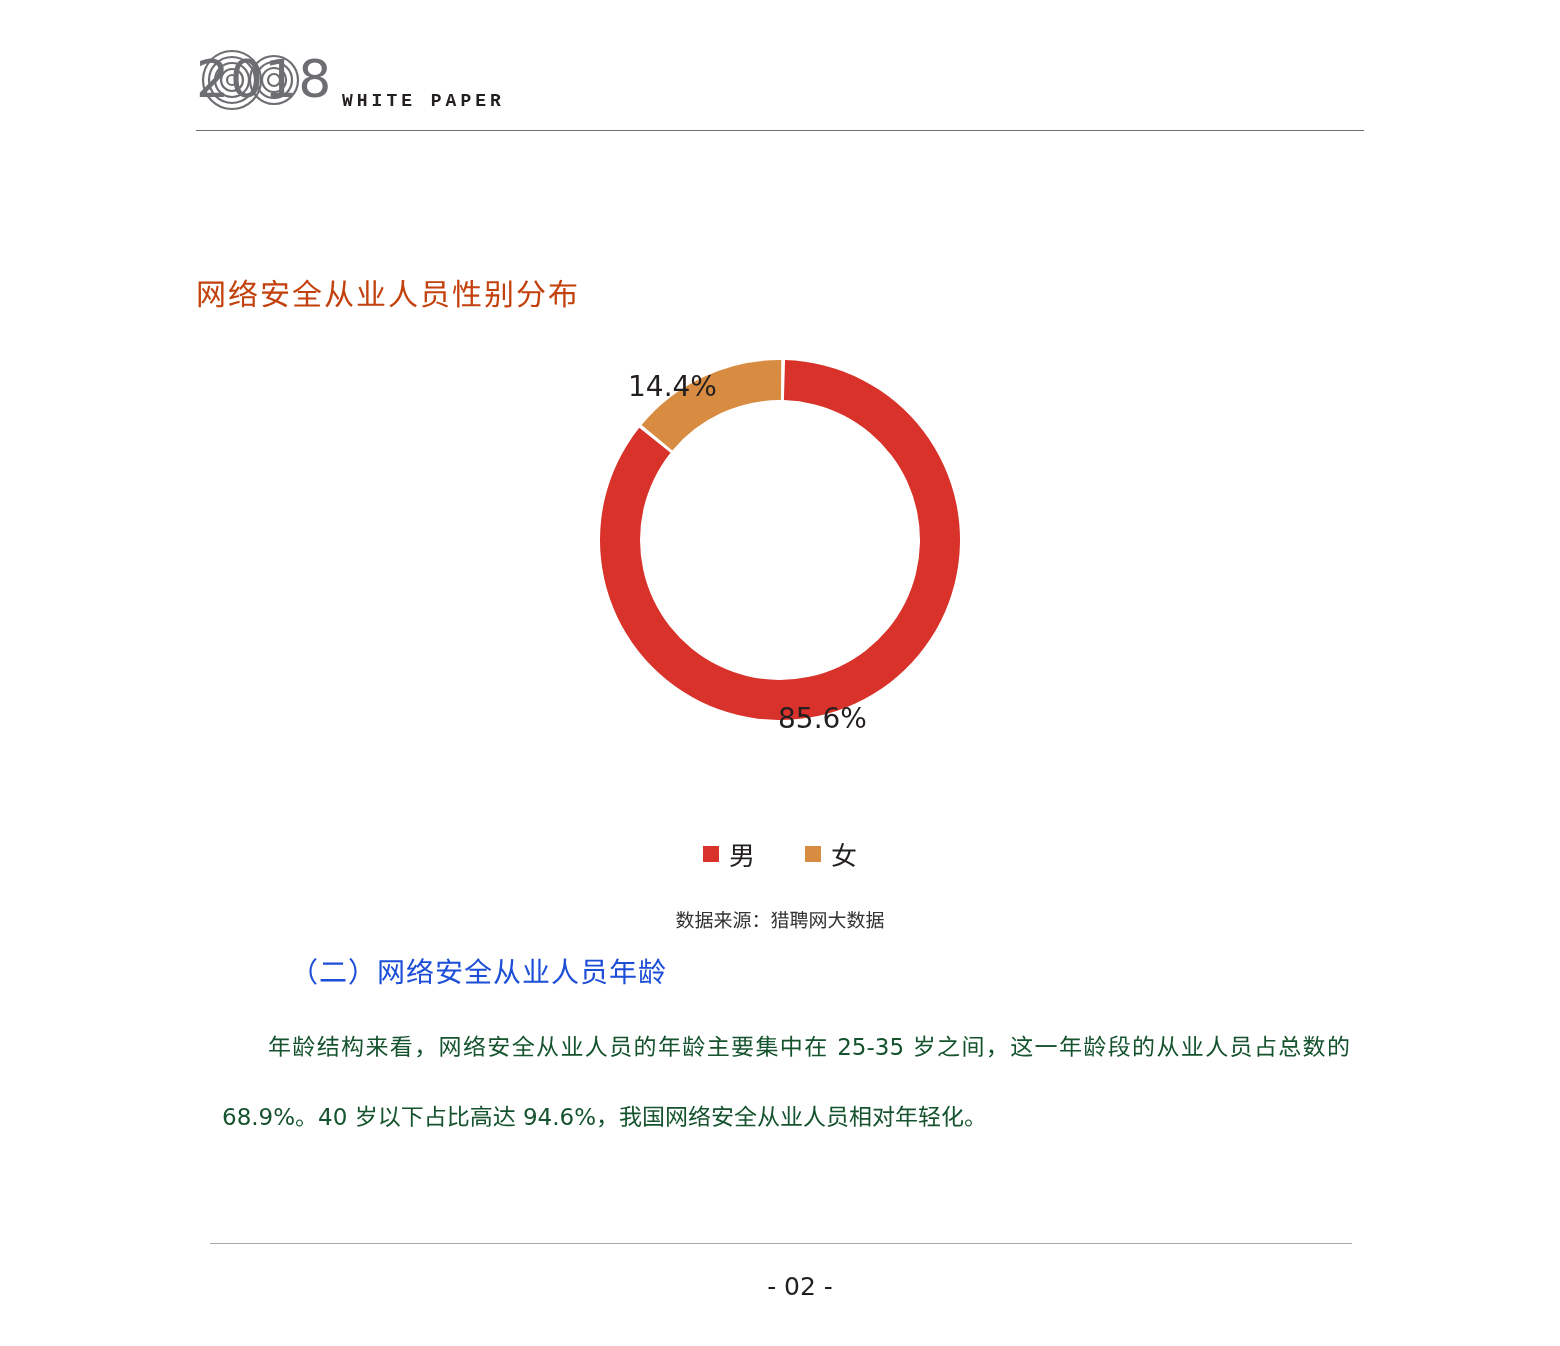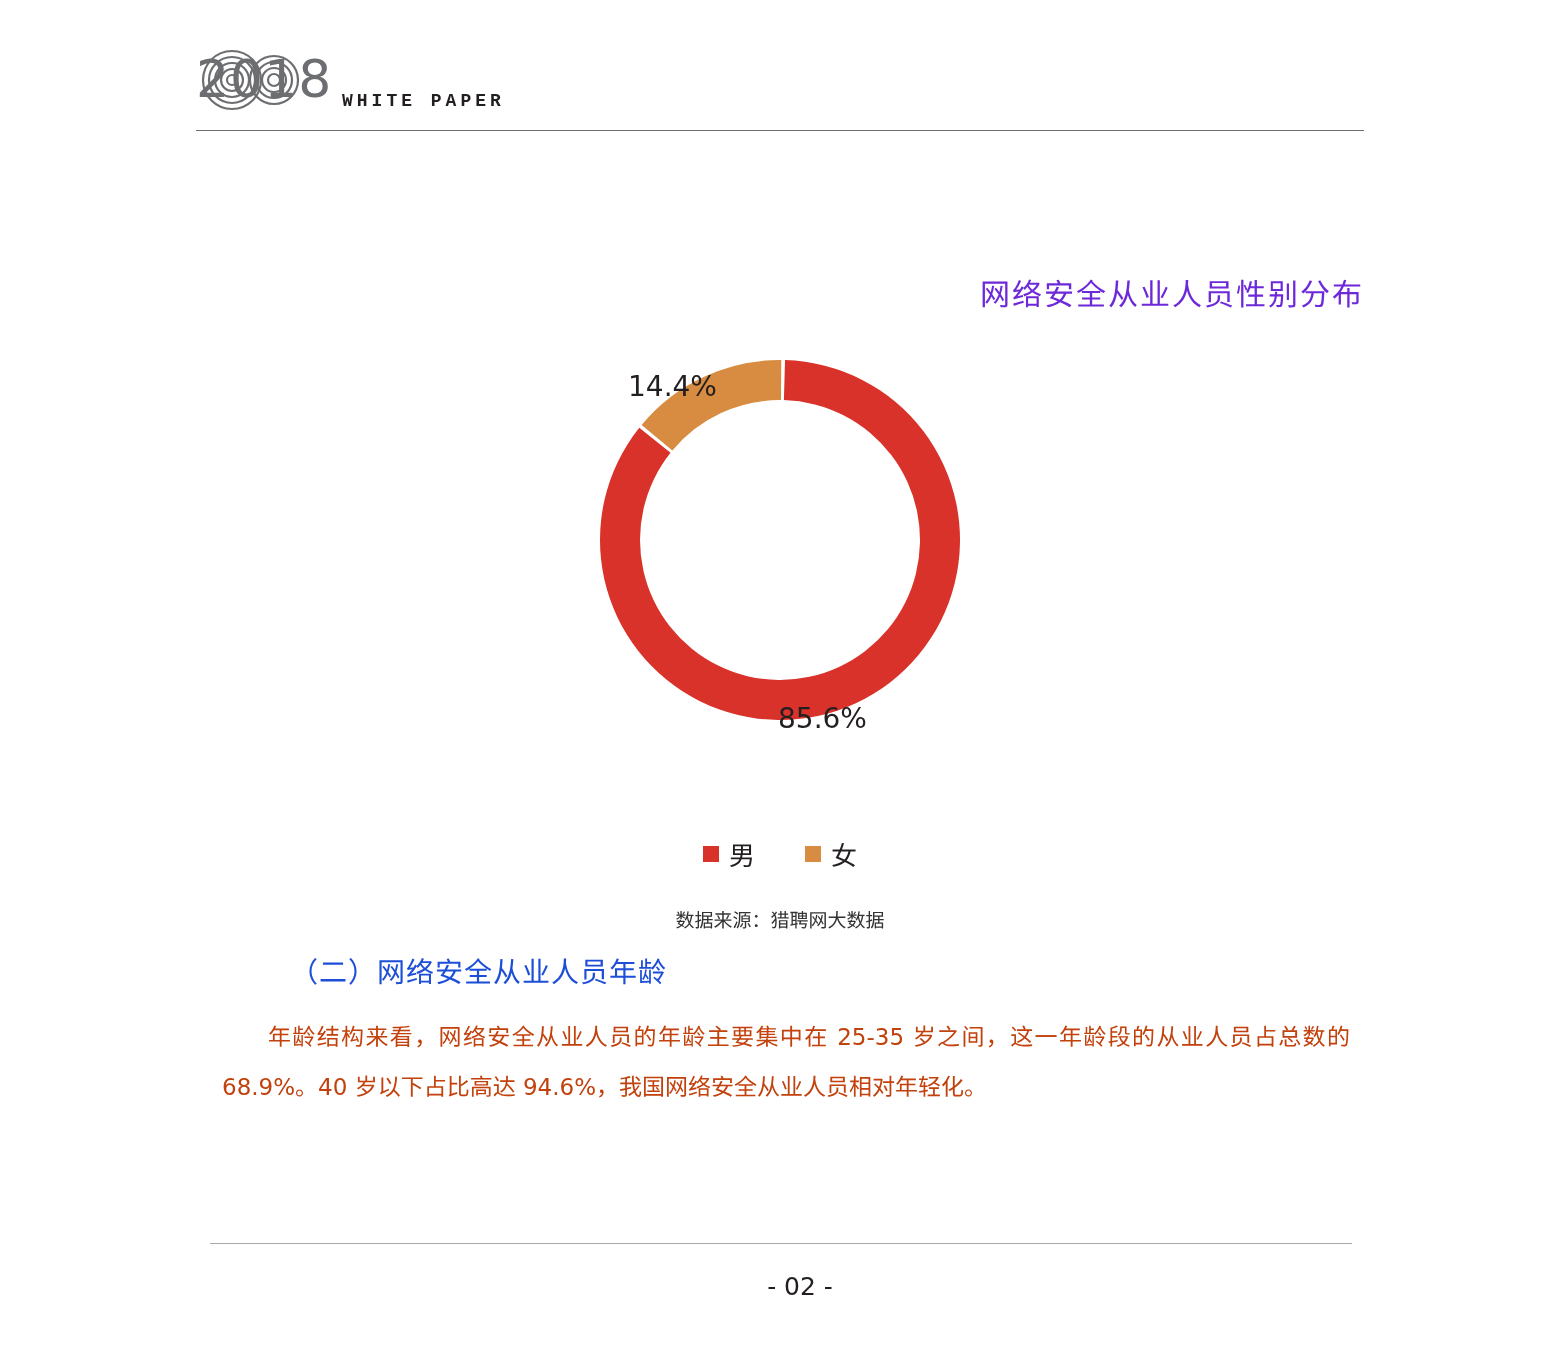--- a/index.html
+++ b/index.html
@@ -82,23 +82,23 @@
     left: 196px;
     top: 270px;
     width: 1168px;
     height: 660px;
   }
   .chart-title {
     position: absolute;
     left: 0;
     top: 0;
     width: 1168px;
-    text-align: right;
+    text-align: left;
     font-size: 30px;
-    color: #6d28d9;
+    color: #c2410c;
     letter-spacing: 2px;
     font-family: "DejaVu Sans", sans-serif;
   }
   .donut {
     position: absolute;
     left: 374px;
     top: 60px;
     width: 420px;
     height: 420px;
   }
@@ -158,22 +158,22 @@
     color: #1d4ed8;
     font-family: "DejaVu Sans", sans-serif;
     letter-spacing: 1px;
   }
   .paragraph {
     position: absolute;
     left: 222px;
     top: 1012px;
     width: 1128px;
     font-size: 23px;
-    line-height: 50px;
-    color: #c2410c;
+    line-height: 70px;
+    color: #14532d;
     text-indent: 2em;
     text-align: justify;
     font-family: "DejaVu Sans", sans-serif;
   }
 
   
   .footer-rule {
     position: absolute;
     left: 210px;
     top: 1243px;

